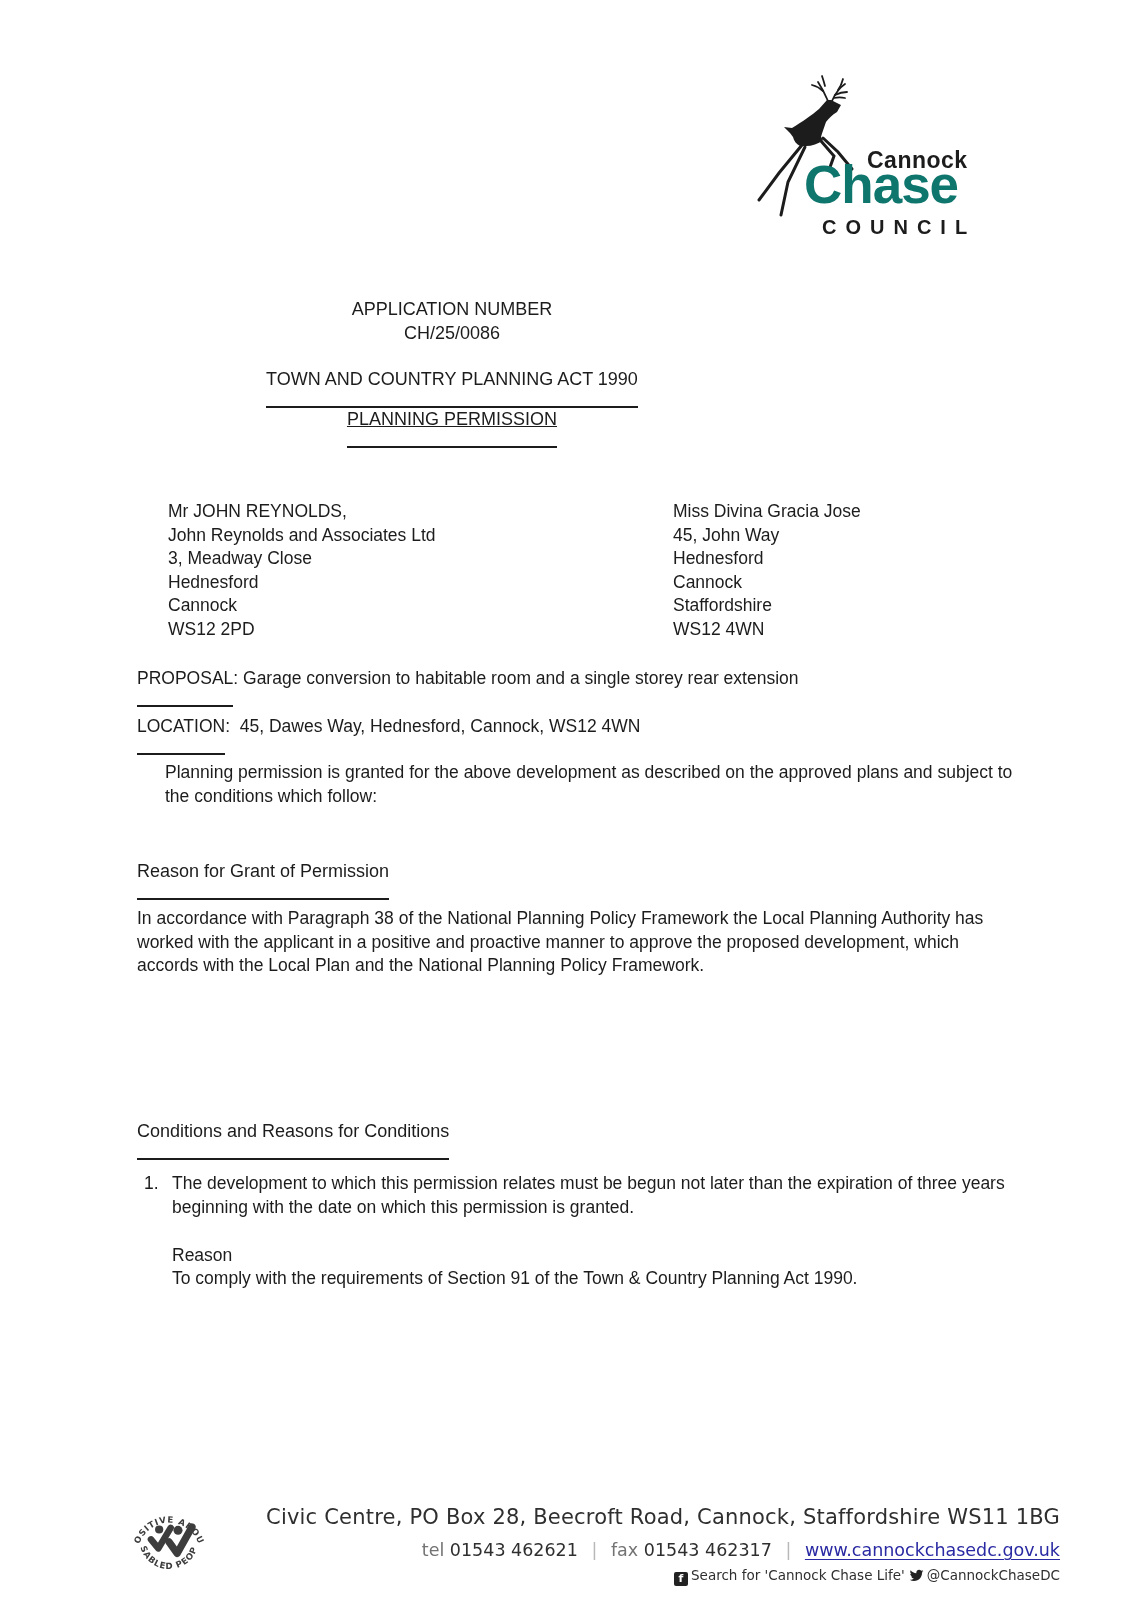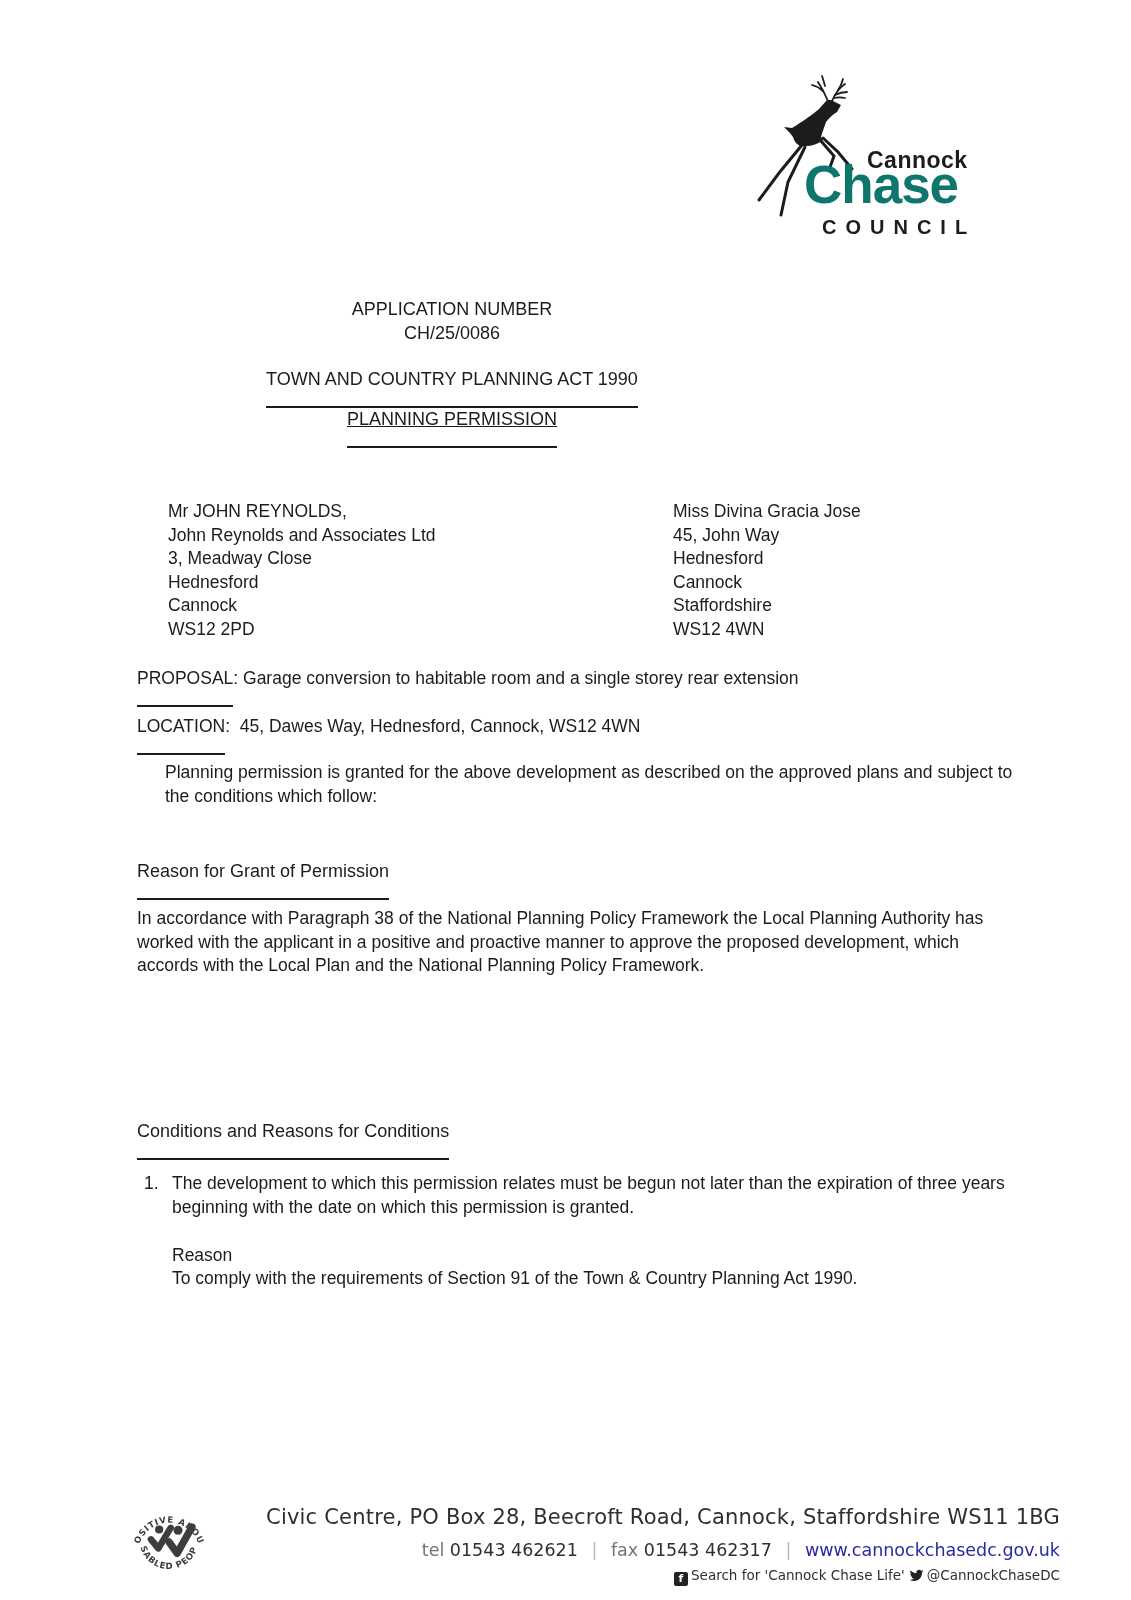--- a/index.html
+++ b/index.html
@@ -45,21 +45,21 @@
   .cond-reason-text { left:172px; top:1267px; width:840px; }
 
   
   .footer-text { right:71px; top:1503px; width:880px; text-align:right;
                  font-family:"DejaVu Sans", sans-serif; color:#2f2f2f; }
   .f-line1 { font-size:21px; letter-spacing:0.2px; line-height:28px; }
   .f-line2 { font-size:17.5px; line-height:23px; margin-top:8px; }
   .f-line3 { font-size:13.5px; line-height:18px; margin-top:4px; }
   .dimlbl { color:#737373; }
   .sep { color:#b8b8b8; padding:0 8px; }
-  .weblink { color:#2929a3; text-underline-offset:3px; cursor:pointer; }
+  .weblink { color:#2929a3; text-decoration:underline; text-underline-offset:3px; cursor:pointer; }
   .fb-box { display:inline-flex; align-items:center; justify-content:center;
             width:14px; height:14px; background:#222; color:#fff; border-radius:2px;
             font-size:11px; font-weight:700; vertical-align:-2px; margin-right:3px; }
   .tw-svg { vertical-align:-3px; margin:0 3px 0 4px; }
   .badge { left:128px; top:1500px; }
   .badge text { font-family:"DejaVu Sans", sans-serif; font-weight:700; fill:#3d3d3d; }
 </style>
 </head>
 <body>
 

